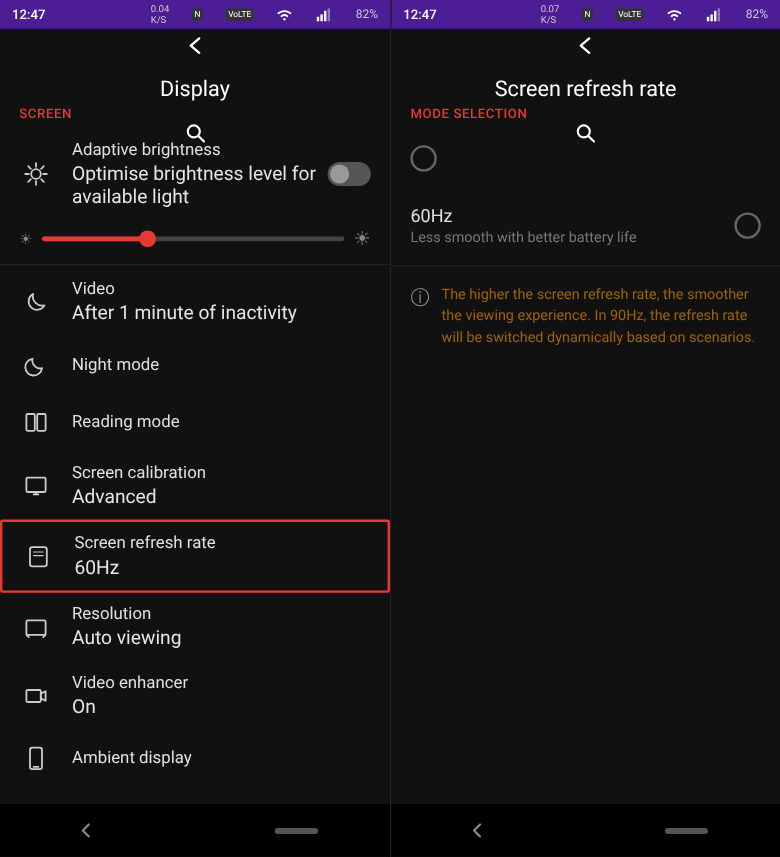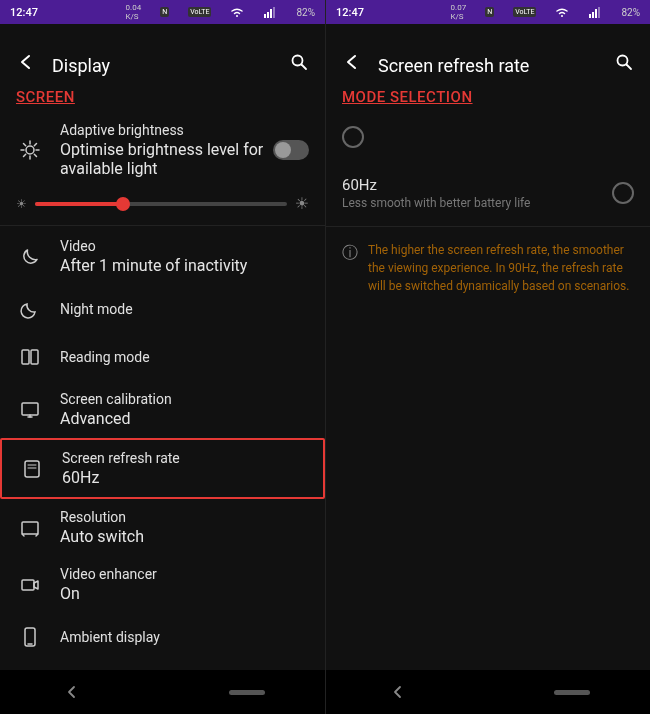--- a/index.html
+++ b/index.html
@@ -55,24 +55,25 @@
       color: #fff;
       font-size: 7px;
       padding: 1px 2px;
       border-radius: 2px;
     }
 
     
     .top-bar {
       height: 52px;
       display: flex;
-      align-items: flex-end;
+      align-items: center;
       padding: 0 12px;
       flex-shrink: 0;
       gap: 12px;
+      flex-direction: column;
     }
     .top-bar-title {
       color: #fff;
       font-size: 18px;
       font-weight: 400;
       flex: 1;
     }
     .icon-btn {
       color: #fff;
       font-size: 18px;
@@ -81,25 +82,24 @@
       border: none;
       padding: 4px;
       display: flex;
       align-items: center;
       justify-content: center;
     }
 
     
     .section-label {
       color: #e53935;
-      font-size: 15px;
+      font-size: 11px;
       font-weight: 500;
       padding: 12px 16px 6px 16px;
       letter-spacing: 0.5px;
-      text-decoration: underline;
     }
 
     
     .setting-item {
       display: flex;
       align-items: center;
       padding: 10px 16px;
       min-height: 48px;
       cursor: pointer;
       position: relative;
@@ -414,21 +414,21 @@
   <div class="setting-item">
     <div class="setting-icon">
       <svg width="22" height="22" viewBox="0 0 22 22">
           <rect x="3" y="5" width="16" height="12" rx="1" stroke="#ccc" stroke-width="1.5" fill="none"></rect>
           <line x1="3" y1="17" x2="5" y2="19" stroke="#ccc" stroke-width="1.5" stroke-linecap="round"></line>
           <line x1="19" y1="17" x2="17" y2="19" stroke="#ccc" stroke-width="1.5" stroke-linecap="round"></line>
         </svg>
     </div>
     <div class="setting-text">
       <div class="setting-title">Resolution</div>
-      <div class="setting-subtitle">Auto switch</div>
+      <div class="setting-subtitle">Auto viewing</div>
     </div>
   </div>
 
   <div class="setting-item">
     <div class="setting-icon">
       <svg width="22" height="22" viewBox="0 0 22 22">
           <rect x="3" y="6" width="12" height="10" rx="1" stroke="#ccc" stroke-width="1.5" fill="none"></rect>
           <path d="M15 9 L19 7 L19 15 L15 13 Z" stroke="#ccc" stroke-width="1.5" fill="none" stroke-linejoin="round"></path>
         </svg>
     </div>

